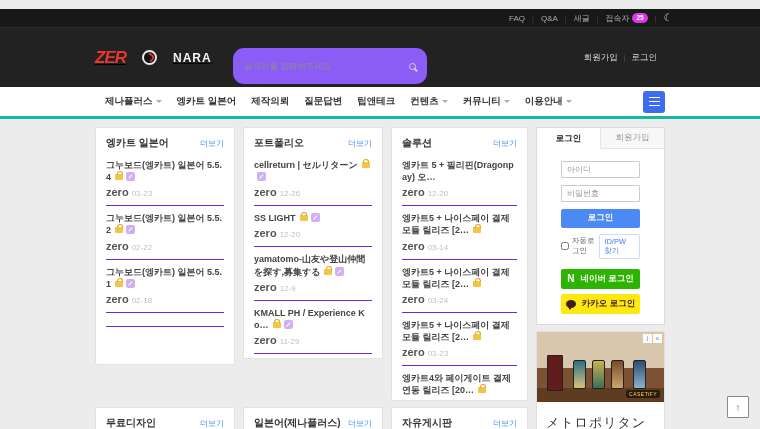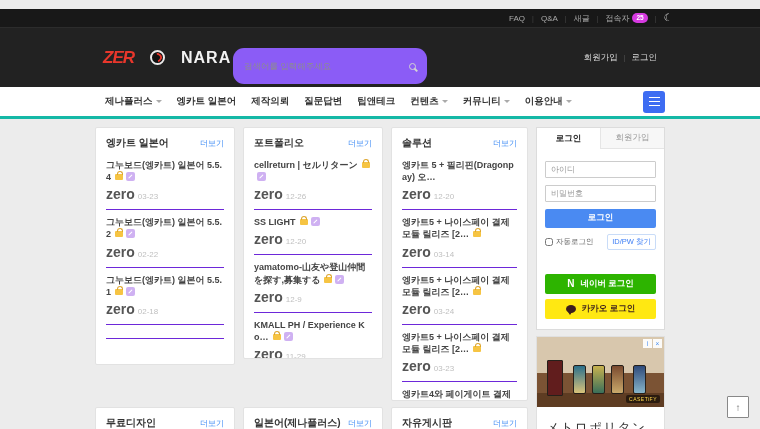--- a/index.html
+++ b/index.html
@@ -14,29 +14,29 @@
   .tb-sep { color:#444; font-size:7px; }
   .visitors { display:flex; align-items:center; gap:3px; }
   .badge { background:#d63ae1; color:#fff; font-size:6.5px; font-weight:bold;
     padding:1px 4px; border-radius:7px; line-height:1.2; }
   .moon { color:#ddd; font-size:10px; cursor:pointer; line-height:1; }
 
   
   .header { height:60px; background:#222; border-top:1px solid #2c2c2c; }
   .header-inner { width:570px; margin:0 auto; height:100%; display:flex;
     align-items:center; position:relative; }
-  .logo { display:flex; align-items:center; gap:16px; margin-left:8px; cursor:pointer; }
+  .logo { display:flex; align-items:center; gap:16px; cursor:pointer;text-decoration:underline; }
   .logo-zer { color:#e8372c; font-size:17px; font-weight:900; font-style:italic;
     letter-spacing:-1px; }
   .logo-circle { width:15px; height:15px; border-radius:50%; background:#111;
     border:2px solid #e9e9e9; position:relative; overflow:hidden; }
   .logo-circle::after { content:""; position:absolute; inset:1px;
     border-radius:50%; border:2px solid #e8372c; border-left-color:transparent;
     border-bottom-color:transparent; transform:rotate(35deg); }
-  .logo-nara { color:#f2f2f2; font-size:16px; font-weight:900; letter-spacing:1px; }
+  .logo-nara { color:#f2f2f2; font-size:12px; font-weight:900; letter-spacing:1px; }
   .search { position:absolute; left:138px; top:20px; width:194px; height:36px;
     background:#8b5cf6; border-radius:11px; display:flex; align-items:center; }
   .search input { flex:1; background:transparent; border:none; outline:none;
     color:#ddd; font-size:8.5px; padding:0 8px 0 11px;
     font-family:"Liberation Sans","DejaVu Sans",sans-serif; }
   .search input::placeholder { color:#8d8d8d; }
   .mag { width:7px; height:7px; border:1.5px solid #d3d3d3; border-radius:50%;
     position:relative; margin-right:11px; cursor:pointer; flex:none; }
   .mag::after { content:""; position:absolute; width:4px; height:1.5px;
     background:#d3d3d3; transform:rotate(45deg); right:-3px; bottom:-2px; }
@@ -78,42 +78,42 @@
     word-break:break-all; }
   .ic-lock { display:inline-block; width:8px; height:6px; background:#f6c443;
     border-radius:1px; position:relative; margin-left:4px; vertical-align:0; }
   .ic-lock::before { content:""; position:absolute; top:-3px; left:1.5px; width:4px;
     height:3px; border:1px solid #dca52f; border-bottom:none; border-radius:3px 3px 0 0; }
   .ic-link { display:inline-block; width:9px; height:9px; background:#cfb1f2;
     border-radius:2px; margin-left:3px; vertical-align:-1px; position:relative; }
   .ic-link::after { content:""; position:absolute; left:2px; top:4px; width:5px;
     height:1.4px; background:#fff; transform:rotate(-45deg); border-radius:1px; }
   .bi-meta { margin-top:3px; font-size:8px; color:#c0c0c0; }
-  .bi-meta .author { font-weight:bold; color:#555; font-size:14px; margin-right:3px; }
+  .bi-meta .author { font-weight:bold; color:#555; font-size:11px; margin-right:3px; }
   .bi-partial { padding:6px 0 0 52px; border-bottom:none; }
 
   
   .sidebar { grid-column:4; grid-row:1 / 3; }
   .login-box { background:#fff; border:1px solid #dcdcdc; }
   .tabs { display:flex; height:21px; }
   .tab { flex:1; display:flex; align-items:center; justify-content:center;
     font-size:8.5px; cursor:pointer; }
   .tab-active { font-weight:bold; color:#222; background:#fff; }
   .tab-inactive { background:#f7f7f7; color:#999; border-left:1px solid #e5e5e5;
     border-bottom:1px solid #e5e5e5; }
-  .login-body { padding:9px 8px 10px; }
+  .login-body { padding:9px 24px 10px; }
   .txt { width:100%; height:17px; border:1px solid #ccc; border-radius:1px;
     font-size:8px; padding:0 5px; margin-bottom:4px; color:#333;
     font-family:"Liberation Sans","DejaVu Sans",sans-serif; }
   .txt::placeholder { color:#999; }
   .btn-login { width:100%; height:19px; background:#4a8af2; color:#fff;
     font-size:8.5px; font-weight:bold; border:none; border-radius:2px;
     cursor:pointer; margin:2px 0 6px; }
   .login-row { display:flex; justify-content:space-between; align-items:center;
-    margin-bottom:24px; }
+    margin-bottom:10px; }
   .auto { display:flex; align-items:center; gap:3px; font-size:7.5px; color:#666; }
   .auto input { width:8px; height:8px; margin:0; }
   .find { font-size:7.5px; color:#3d7ef5; border:1px solid #c9dcf8; padding:2px 4px;
     border-radius:2px; text-decoration:none; cursor:pointer; }
   .btn-sns { width:100%; height:20px; display:flex; align-items:center;
     justify-content:center; gap:6px; font-size:8.5px; font-weight:bold;
     border:none; border-radius:2px; cursor:pointer; }
   .btn-naver { background:#2db400; color:#fff; margin-bottom:5px; }
   .n-logo { font-size:10px; font-weight:900; color:#fff; }
   .btn-kakao { background:#ffe812; color:#3b1e1e; }

